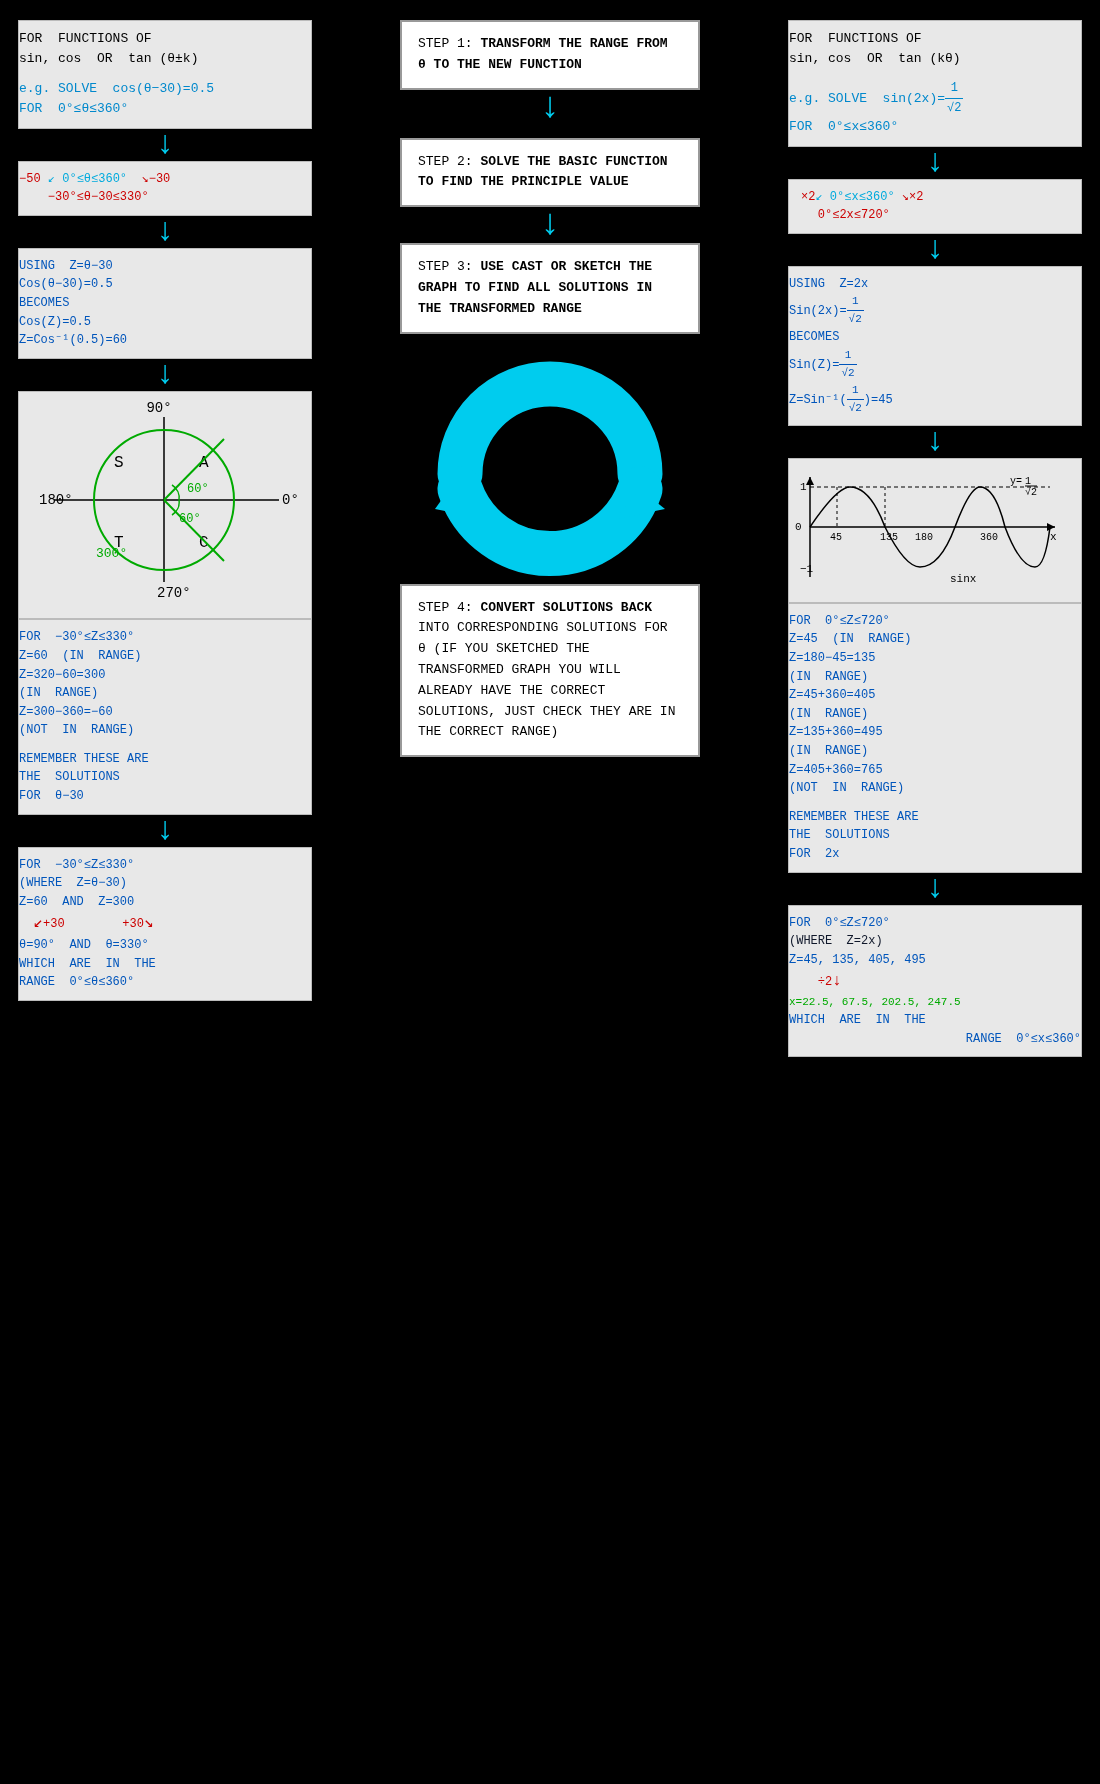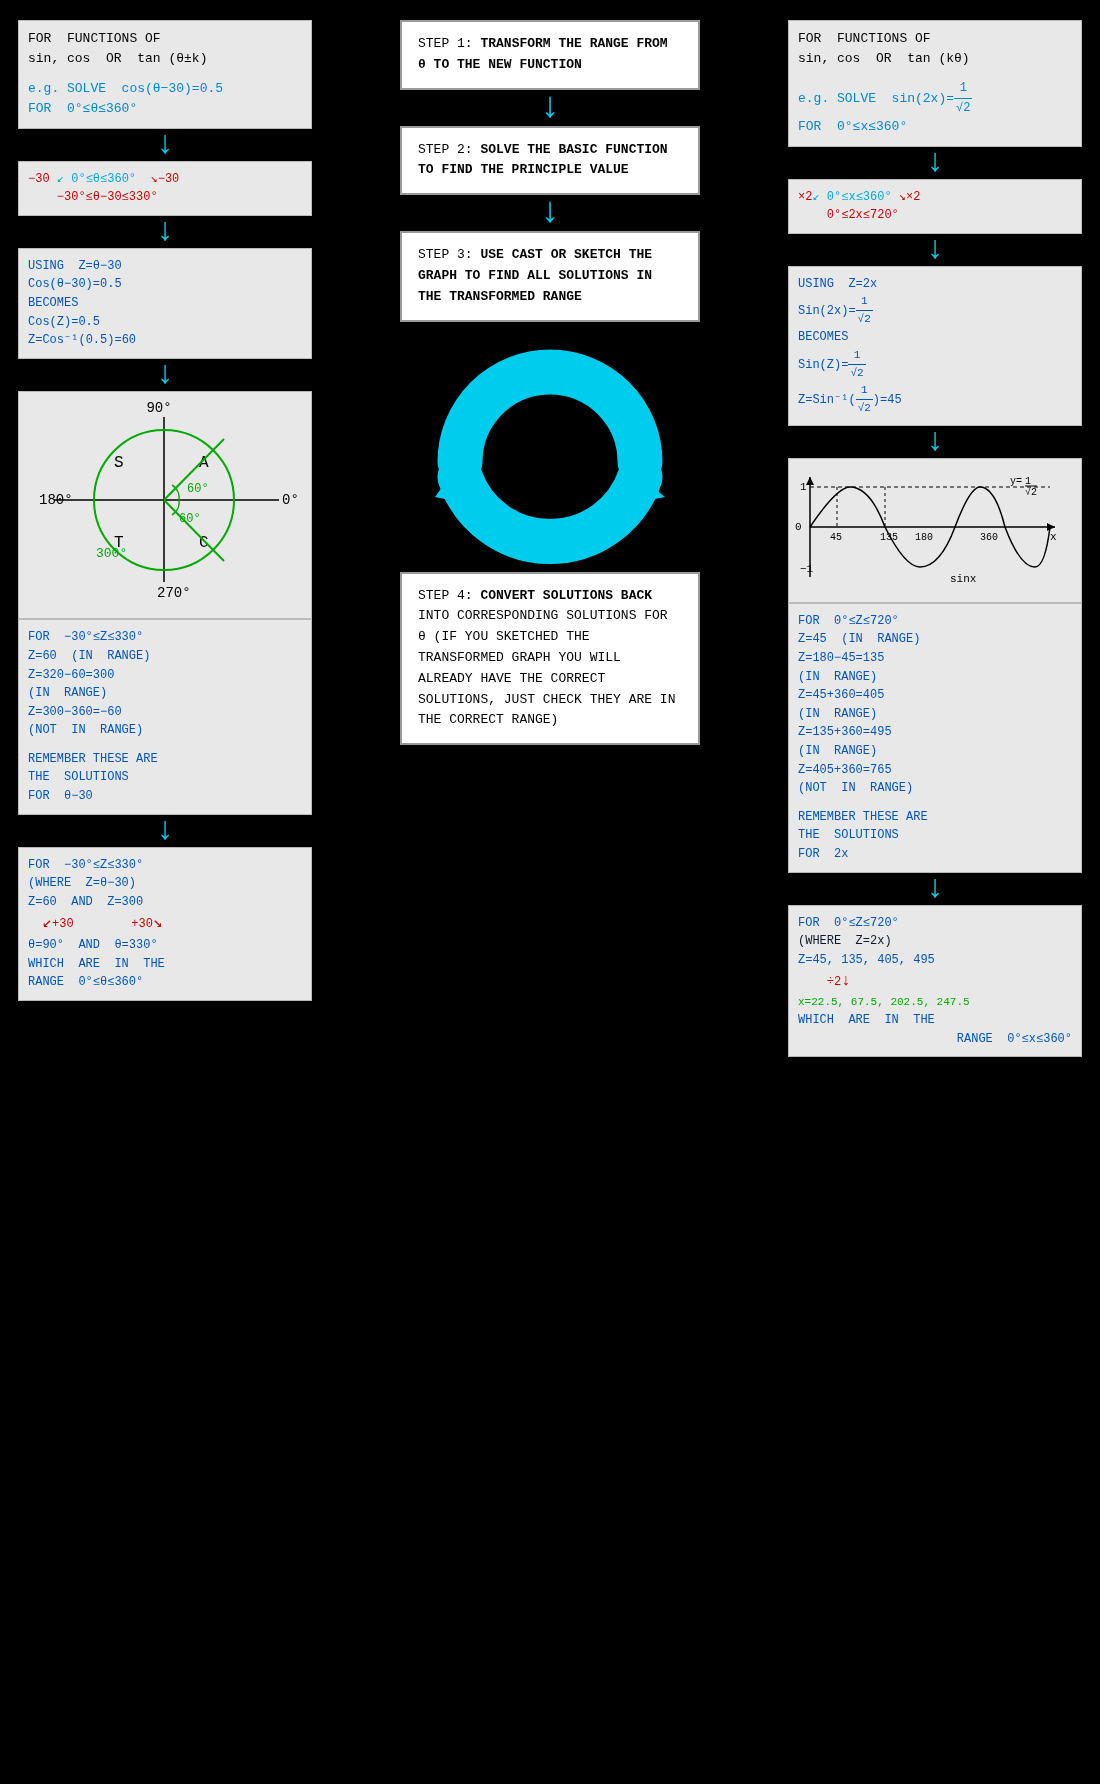--- a/index.html
+++ b/index.html
@@ -38,21 +38,21 @@
       display: flex;
       flex-direction: column;
       align-items: center;
       padding: 0 8px;
     }
 
     .col-box {
       width: 100%;
       background: #e8e8e8;
       border: 1.5px solid #bbb;
-      padding: 8px 9px;
+      padding: 8px 0;
       font-size: 12px;
       line-height: 1.55;
     }
 
     .spacer { height: 10px; }
 
     
     .circular-arrow-section {
       display: flex;
       justify-content: center;
@@ -95,21 +95,21 @@
         <div style="font-size:13px;">sin, cos&nbsp;&nbsp;OR&nbsp;&nbsp;tan (θ±k)</div>
         <div class="spacer"></div>
         <div style="font-size:13px;"><span style="color:#0088cc;">e.g. SOLVE&nbsp;&nbsp;cos(θ−30)=0.5</span></div>
         <div style="font-size:13px;"><span style="color:#0088cc;">FOR&nbsp;&nbsp;0°≤θ≤360°</span></div>
       </div>
 
       <div class="arrow-down-cyan">↓</div>
 
       <div class="col-box">
         <div style="font-size:12px; color:#cc0000;">
-          <span style="color:#cc0000;">−30</span>
+          <span style="color:#cc0000;">−50</span>
           <span style="color:#00aadd; font-size:12px;">↙&nbsp;0°≤θ≤360°&nbsp;</span>
           <span style="color:#cc0000;">↘−30</span>
         </div>
         <div style="font-size:12px; color:#cc0000;">
           &nbsp;&nbsp;&nbsp;&nbsp;−30°≤θ−30≤330°
         </div>
       </div>
 
       <div class="arrow-down-cyan">↓</div>
 
@@ -190,21 +190,21 @@
 
       <div class="step-box" style="margin-top:10px; width:95%;">
         <div class="step-label">
           <span class="step-num">STEP 1:</span>
           <span class="step-bold"> <strong>TRANSFORM THE RANGE FROM θ TO THE NEW FUNCTION</strong></span>
         </div>
       </div>
 
       <div class="arrow-down-cyan" style="font-size:36px; color:#00ccee;">↓</div>
 
-      <div class="step-box" style="width:95%;">
+      <div class="step-box" style="width:95%;margin-top:12px;">
         <div class="step-label">
           <span>STEP 2: </span><strong>SOLVE THE BASIC FUNCTION TO FIND THE PRINCIPLE VALUE</strong>
         </div>
       </div>
 
       <div class="arrow-down-cyan" style="font-size:36px; color:#00ccee;">↓</div>
 
       <div class="step-box" style="width:95%;">
         <div class="step-label">
           STEP 3: <strong>USE CAST OR SKETCH THE GRAPH TO FIND <strong>ALL SOLUTIONS IN THE TRANSFORMED RANGE</strong></strong>
@@ -242,21 +242,21 @@
         <div class="spacer"></div>
         <div style="font-size:13px; color:#0088cc;">
           e.g. SOLVE&nbsp;&nbsp;sin(2x)=<span style="display:inline-block; vertical-align:middle; text-align:center; font-size:12px;"><span style="display:block; border-bottom:1px solid #0088cc; padding:0 2px;">1</span><span style="display:block; padding:0 2px;">√2</span></span>
         </div>
         <div style="font-size:13px; color:#0088cc;">FOR&nbsp;&nbsp;0°≤x≤360°</div>
       </div>
 
       <div class="arrow-down-cyan">↓</div>
 
       <div class="col-box">
-        <div style="font-size:12px;">
+        <div style="font-size:12px;margin-left:12px;">
           <span style="color:#cc0000;">×2</span><span style="color:#00aadd;">↙&nbsp;0°≤x≤360°&nbsp;</span><span style="color:#cc0000;">↘×2</span>
         </div>
         <div style="font-size:12px; color:#cc0000;">&nbsp;&nbsp;&nbsp;&nbsp;0°≤2x≤720°</div>
       </div>
 
       <div class="arrow-down-cyan">↓</div>
 
       <div class="col-box">
         <div style="font-size:12px; color:#0055bb;">USING&nbsp;&nbsp;Z=2x</div>
         <div style="font-size:12px; color:#0055bb;">

